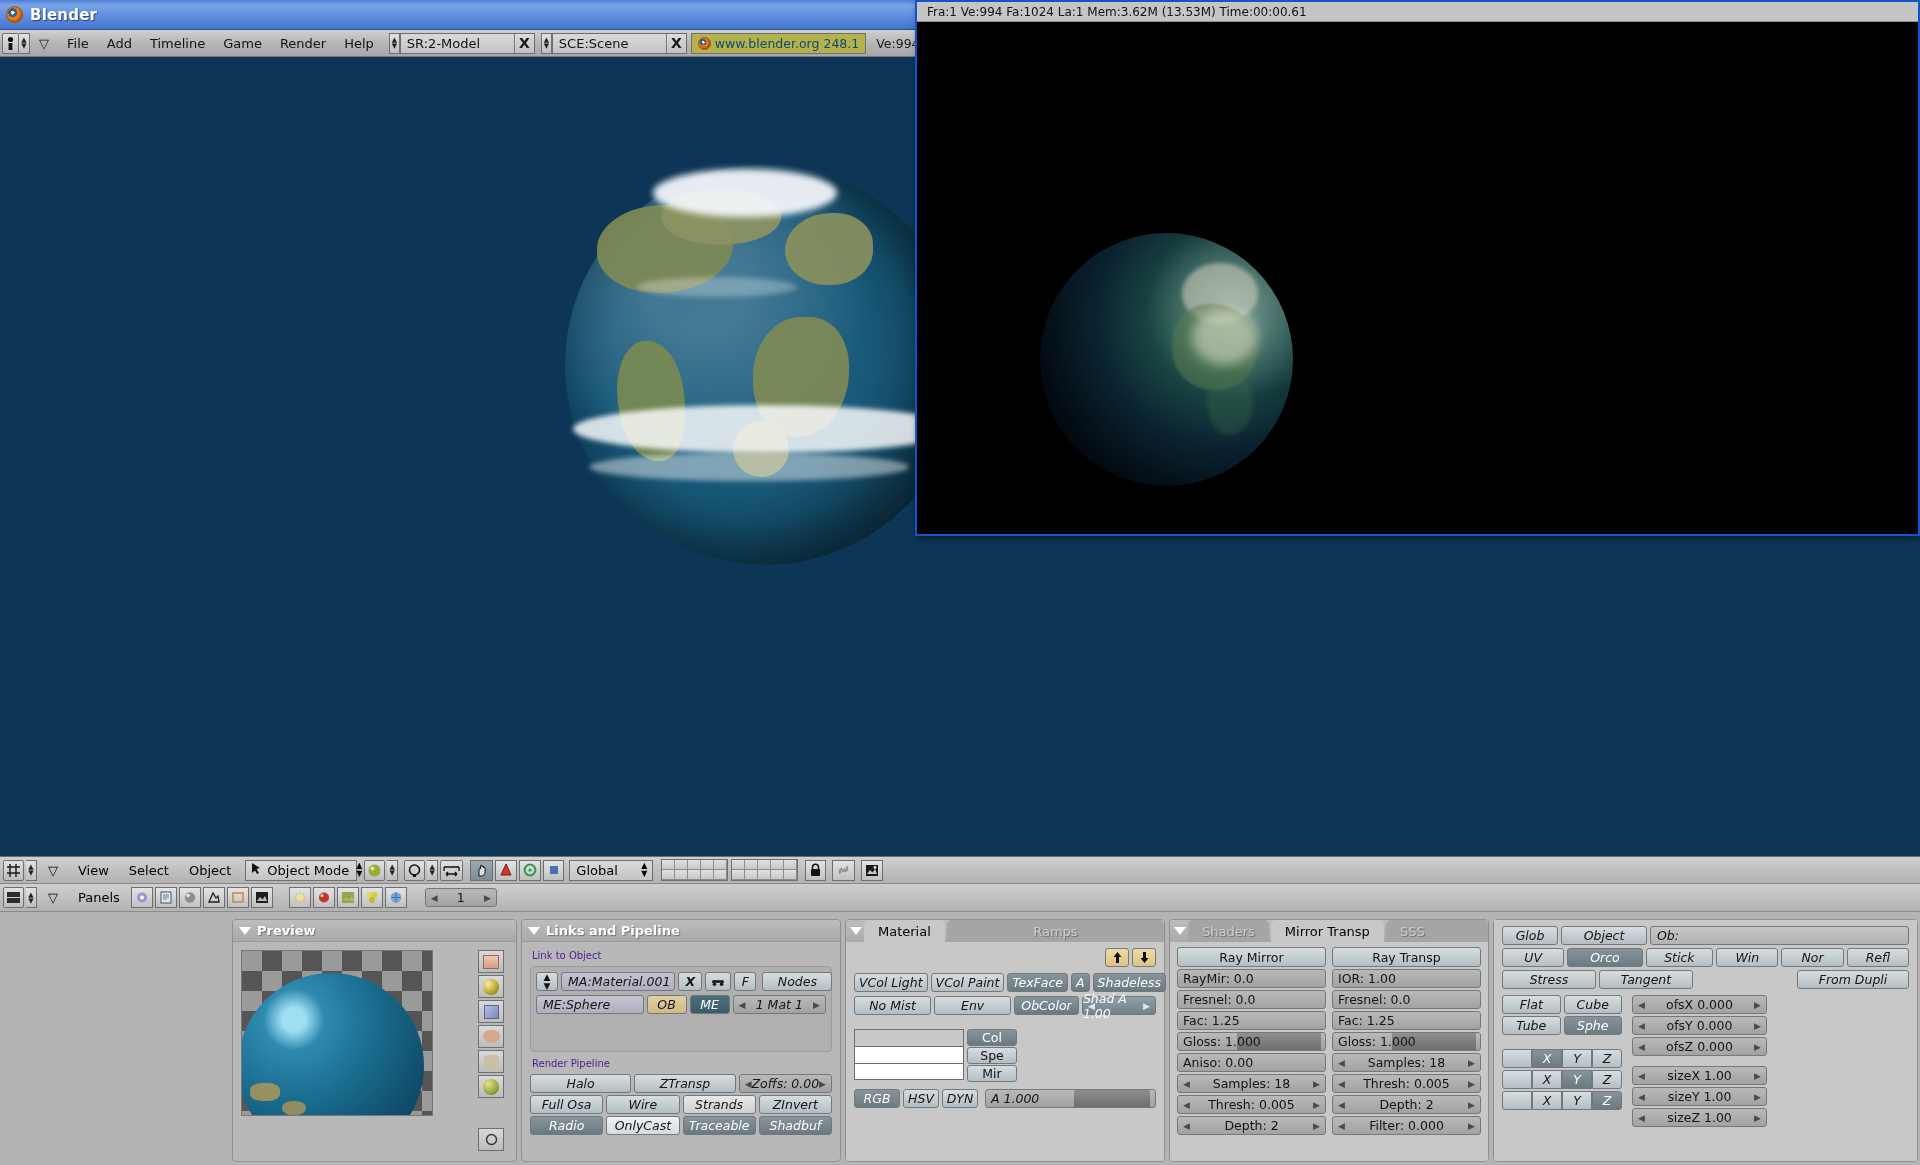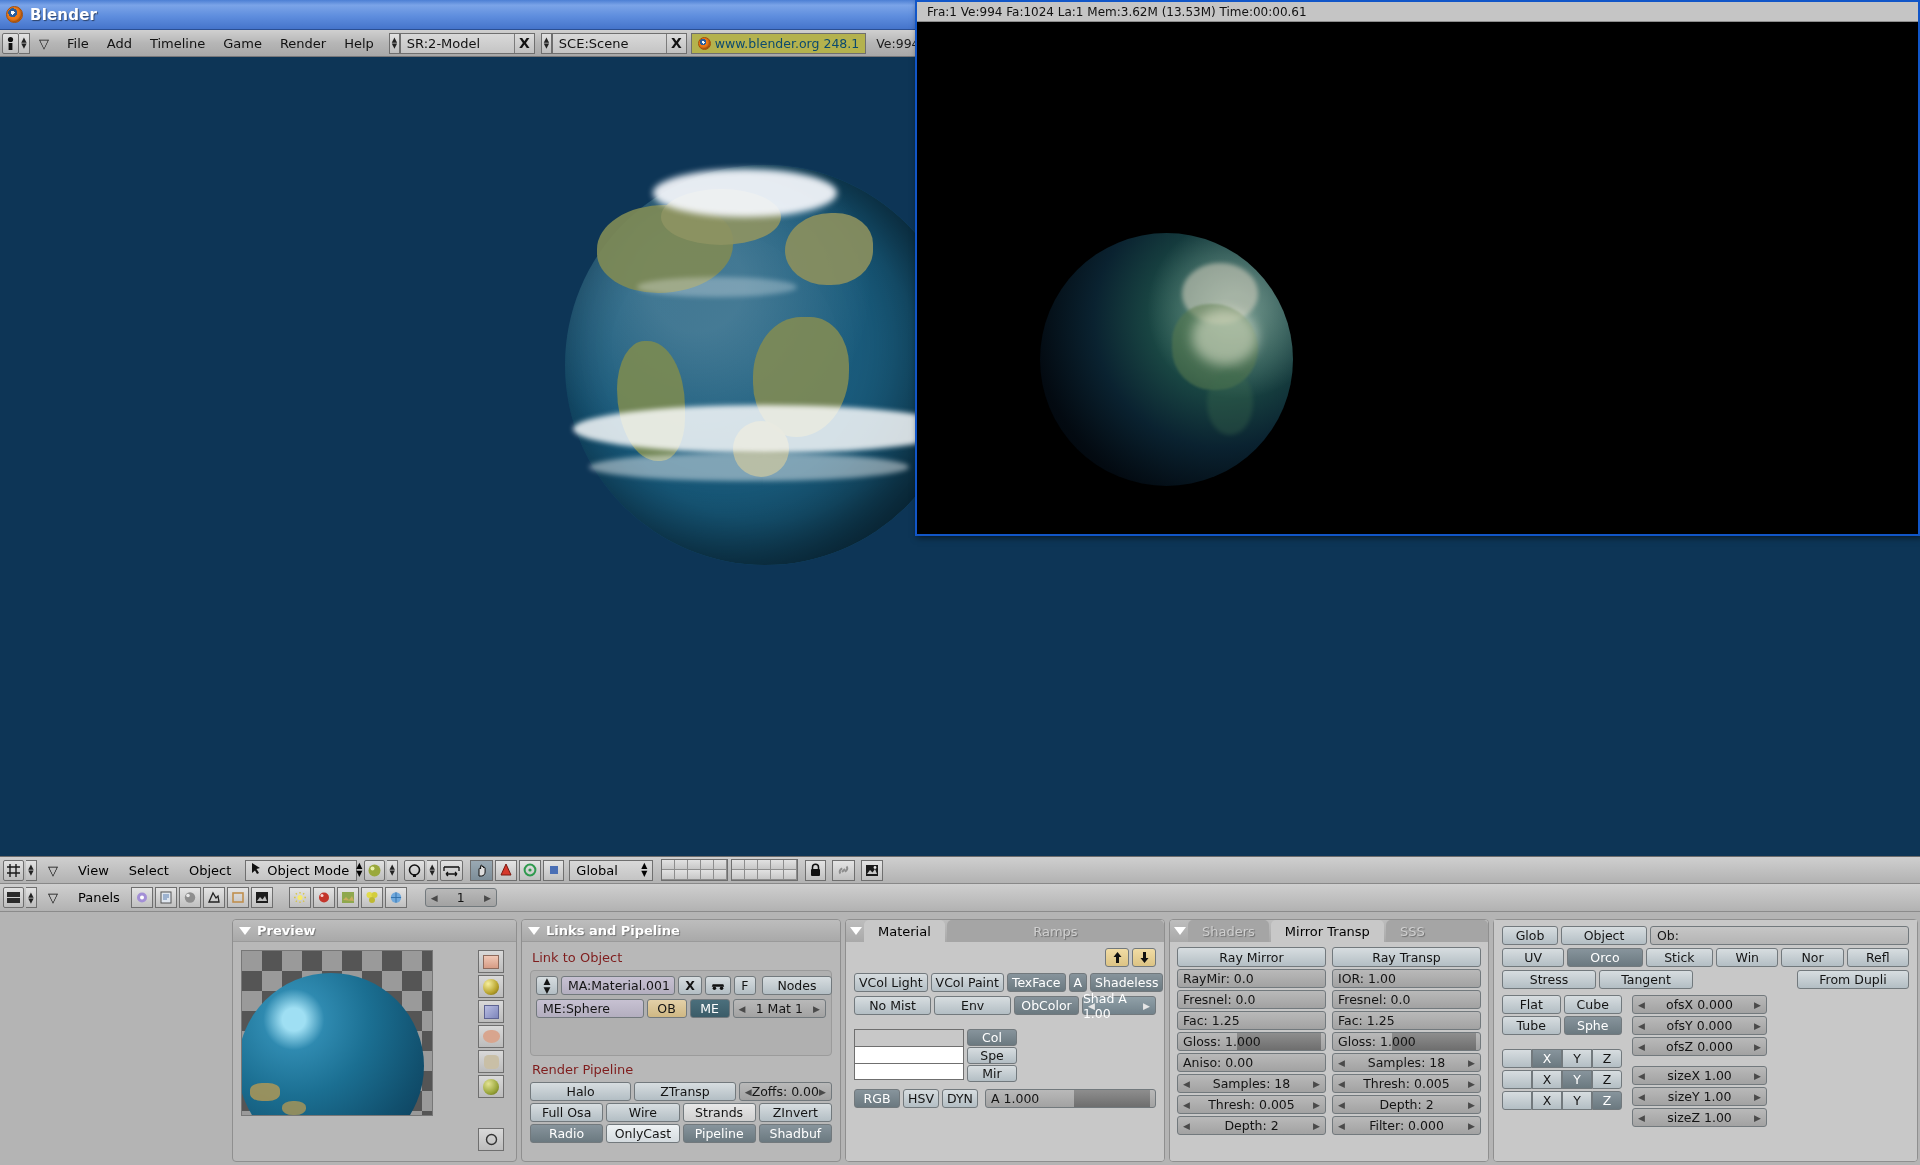--- a/index.html
+++ b/index.html
@@ -157,22 +157,22 @@
     background:linear-gradient(180deg,#8e8e8e,#6e6e6e); }
   .slider span { position:relative; z-index:2; }
   .numfield {
     height:19px; border:1px solid #72797d; border-radius:3px;
     background:linear-gradient(180deg,#b9b9b9,#a2a2a2);
     display:flex;align-items:center;justify-content:center; position:relative;
     font-size:12.5px;color:#141414;
   }
   .numfield .ar { position:absolute; font-size:9px; color:#4a4a4a; }
   .numfield .ar.l { left:5px; } .numfield .ar.r { right:5px; }
-  .row { display:flex; gap:3px; }
-  .seclabel { font-size:13px; color:#7f1d1d; margin:2px 0 1px 2px; }
+  .row { display:flex; gap:3px;font-style:italic; }
+  .seclabel { font-size:10px; color:#4c1d95; margin:2px 0 1px 2px; }
 
   
   .prevsw {
     width:26px;height:23px;border:1px solid #6f6f6f; margin-bottom:2px;
     display:flex;align-items:center;justify-content:center;
     background:linear-gradient(180deg,#d9d9d9,#bcbcbc);
   }
 
   
   #renderwin {
@@ -595,21 +595,21 @@
           </div>
           <div class="row">
             <div class="bbtn" style="flex:1">Full Osa</div>
             <div class="bbtn" style="flex:1">Wire</div>
             <div class="bbtn" style="flex:1;background:linear-gradient(180deg,#e8e8e8,#cfcfcf)">Strands</div>
             <div class="bbtn" style="flex:1">ZInvert</div>
           </div>
           <div class="row">
             <div class="bbtn dark" style="flex:1">Radio</div>
             <div class="bbtn" style="flex:1;background:linear-gradient(180deg,#eef2f4,#d4dbdf)">OnlyCast</div>
-            <div class="bbtn dark" style="flex:1">Pipeline</div>
+            <div class="bbtn dark" style="flex:1">Traceable</div>
             <div class="bbtn dark" style="flex:1">Shadbuf</div>
           </div>
         </div>
       </div>
     </div>
 
     <div class="panel" style="width:320px;background:#c8c8c8">
       <div style="height:22px;display:flex;align-items:center;gap:2px;padding-left:4px;background:linear-gradient(180deg,#bdbdbd,#a9a9a9);border-radius:3px 3px 0 0">
         <div class="tri"></div>
         <div class="ptab active">Material</div>

